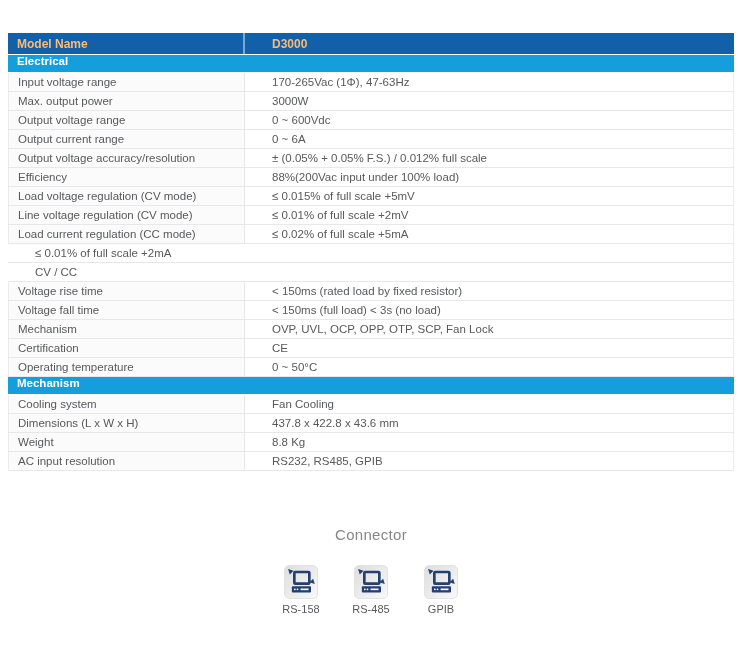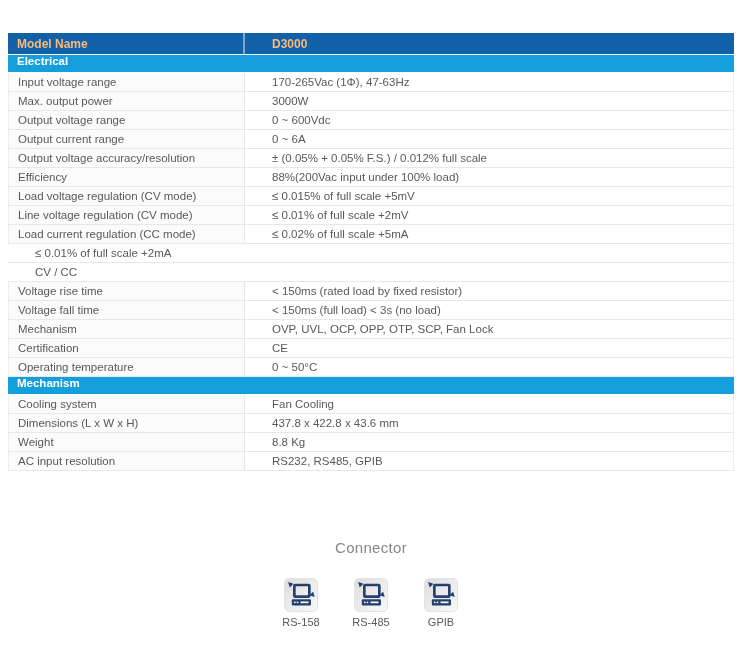--- a/index.html
+++ b/index.html
@@ -62,21 +62,20 @@
     flex: 1;
     display: flex; align-items: center;
     padding-left: 27px;
   }
 
   
   .connector {
     position: absolute;
     left: 0; top: 526px; width: 742px;
     text-align: center;
-    margin-top: 13px;
   }
   .connector-title {
     color: #868686;
     font-size: 15px;
     letter-spacing: 0.3px;
   }
   .connector-items {
     margin-top: 22px;
     display: flex;
     justify-content: center;

